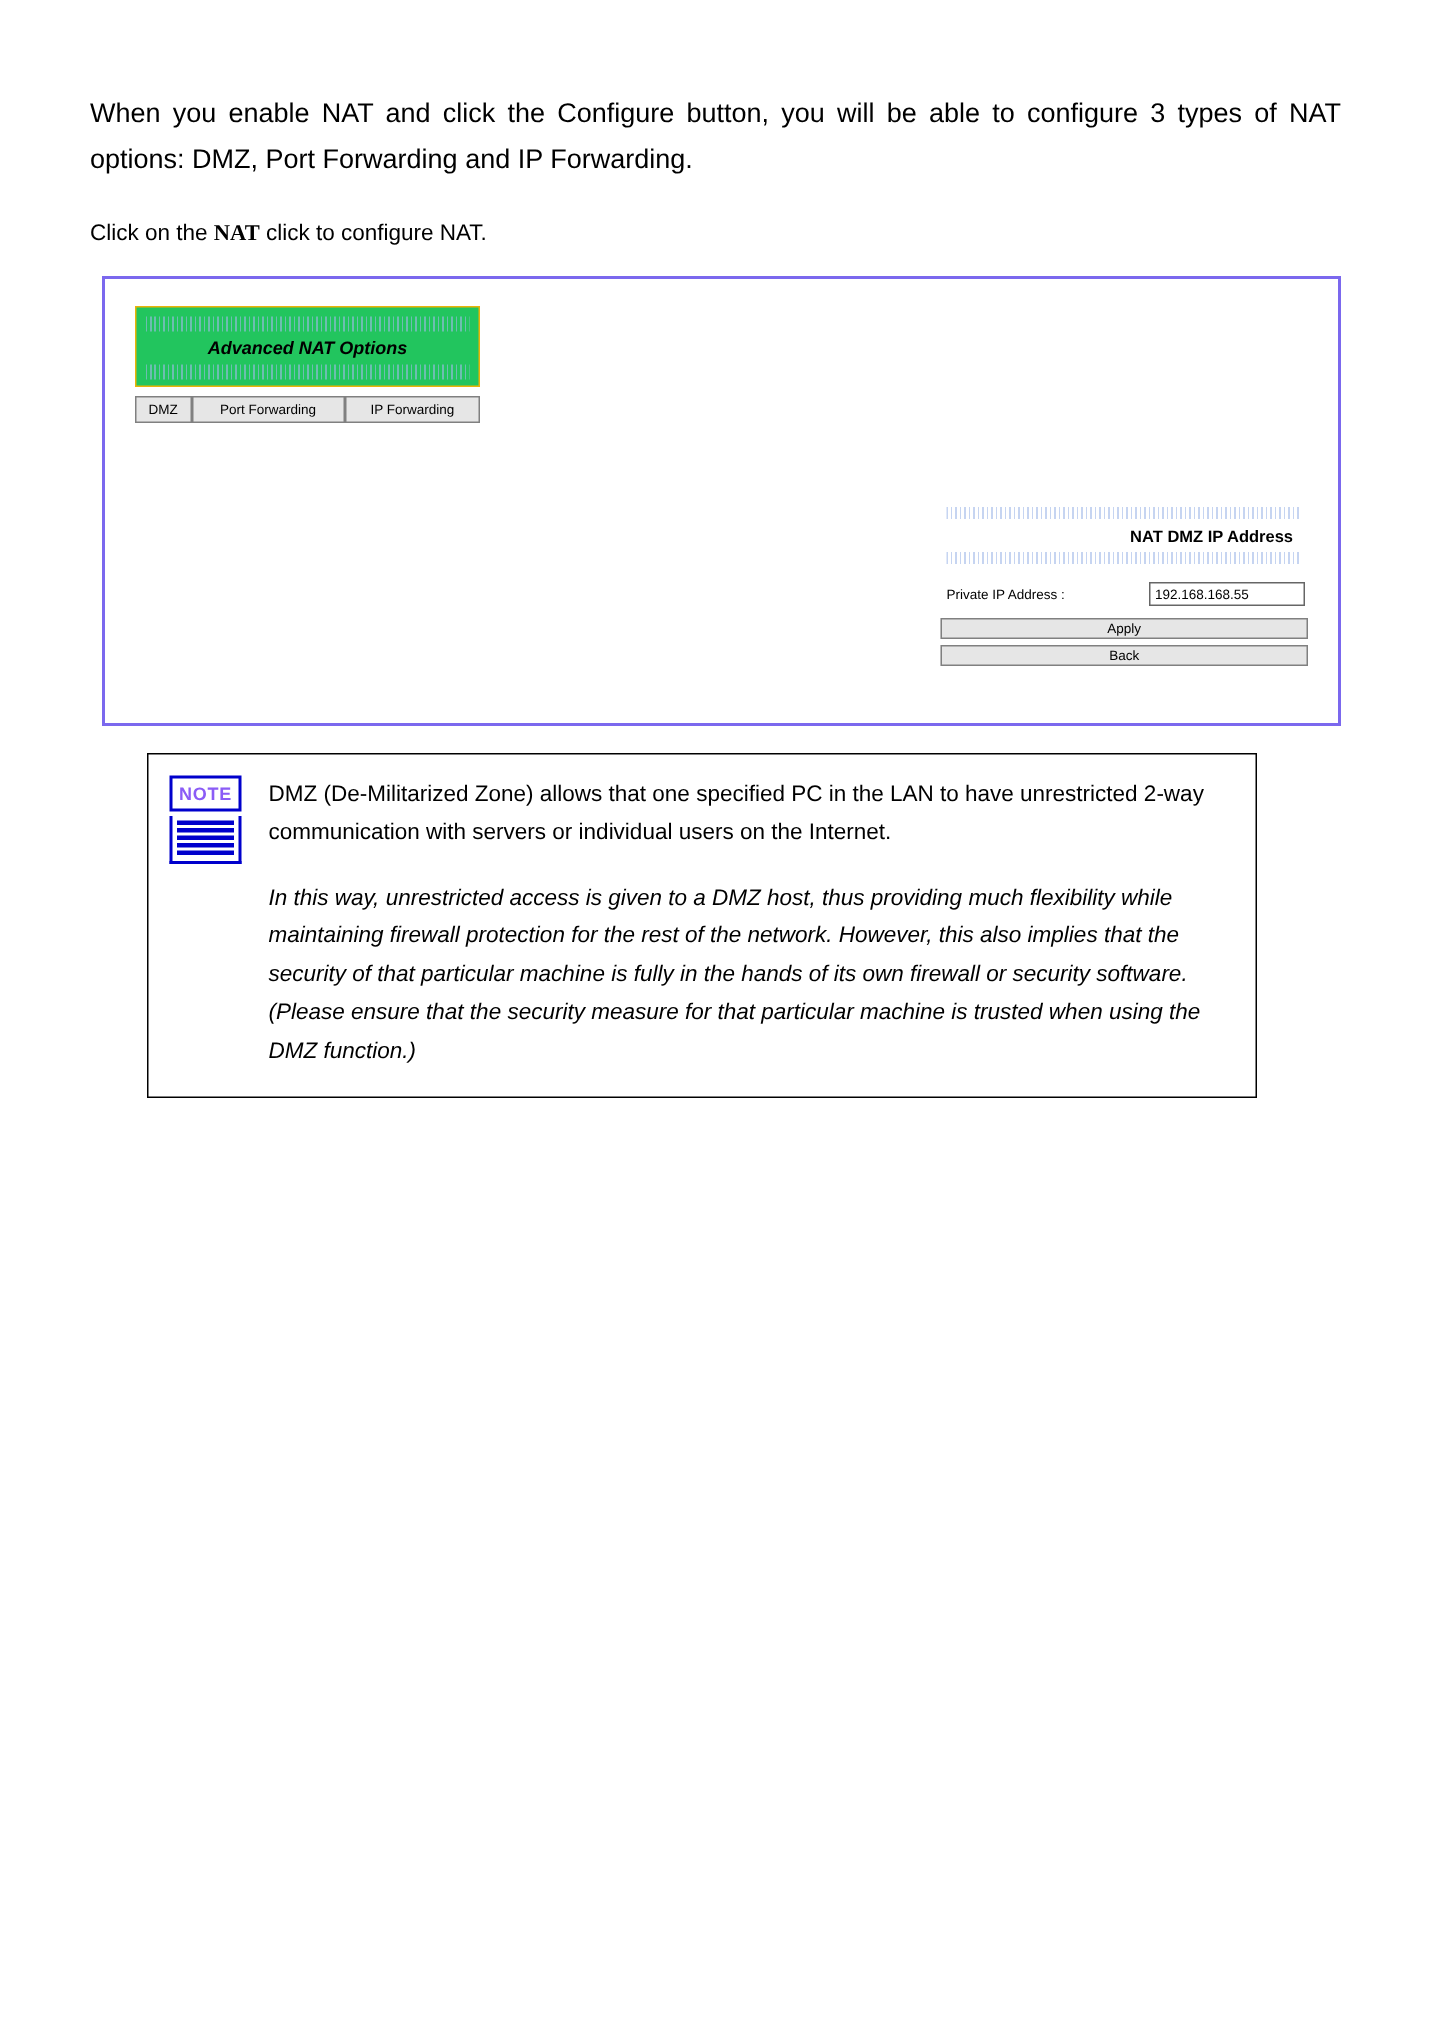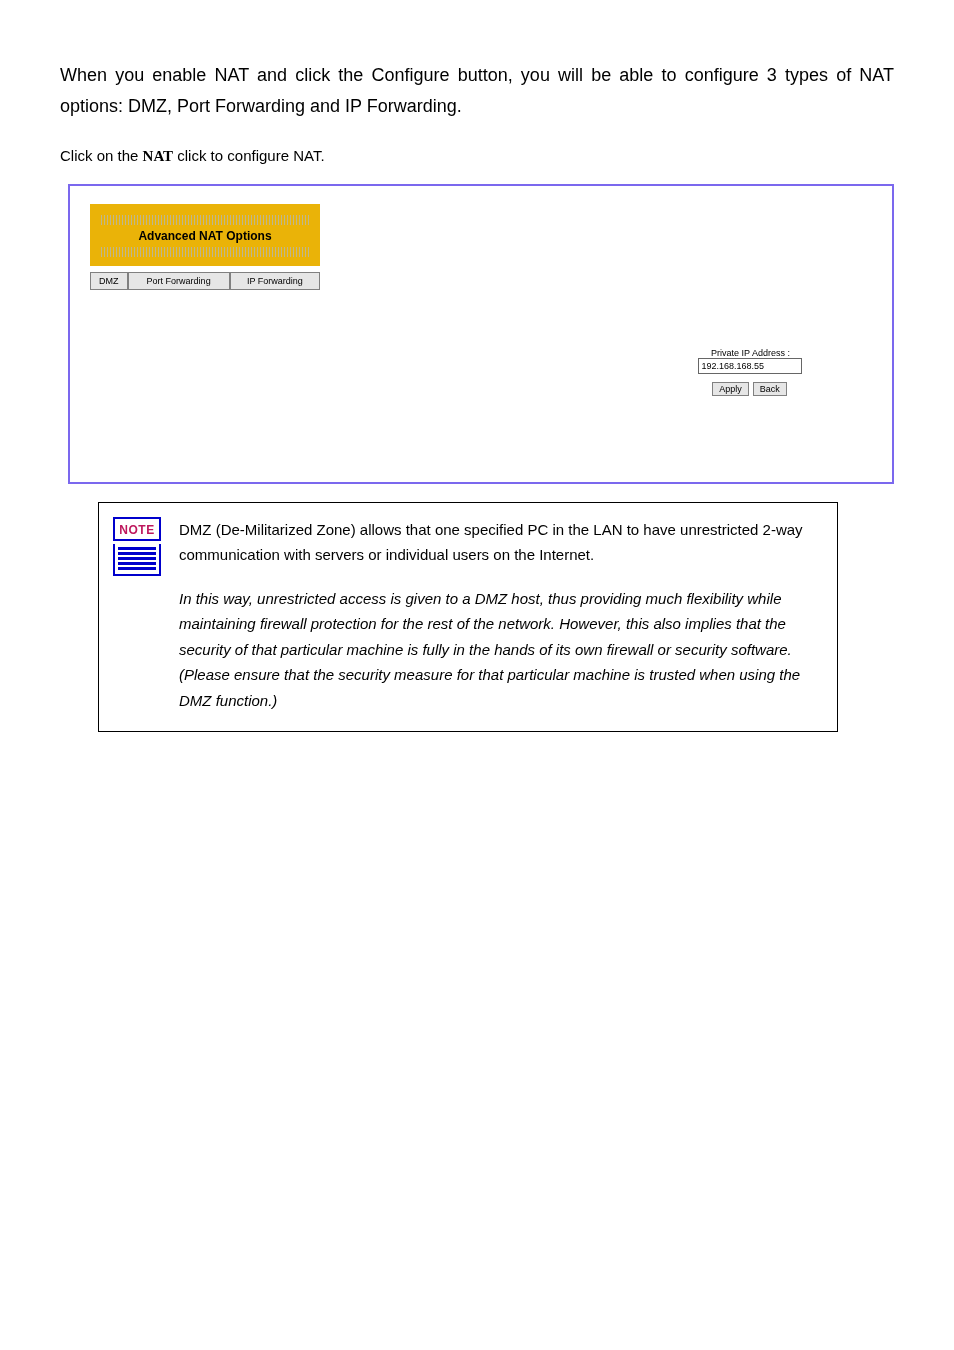--- a/index.html
+++ b/index.html
@@ -36,23 +36,24 @@
     position: relative;
   }
   .screenshot-row1 {
     display: flex;
     align-items: flex-start;
   }
   .nat-options-box {
     width: 230px;
   }
   .nat-header {
-    border: 5px solid #eab308;
+    border: 1px solid #eab308;
     padding: 6px 6px 4px 6px;
-    background: #eab308;
+    background: #22c55e;
+    font-style: italic;
   }
   .dots-row {
     height: 10px;
     background-image: repeating-linear-gradient(90deg, #a0b8e8 0, #a0b8e8 1px, transparent 1px, transparent 3px);
     opacity: 0.6;
   }
   .nat-title {
     font-weight: bold;
     font-size: 12px;
     text-align: center;
@@ -93,39 +94,39 @@
     height: 8px;
     background-image: repeating-linear-gradient(90deg, #a0b8e8 0, #a0b8e8 1px, transparent 1px, transparent 3px);
     opacity: 0.6;
     margin-bottom: 4px;
   }
   .dmz-form-row {
     display: flex;
     align-items: center;
     font-size: 9px;
     padding: 6px 2px;
-    flex-direction: column;
   }
   .dmz-label {
     flex: 1;
     padding-left: 2px;
   }
   .dmz-input {
     font-size: 9px;
     width: 104px;
     height: 16px;
     border: 1px solid #666;
     padding: 0 3px;
     font-family: Arial, sans-serif;
   }
   .dmz-btnrow {
     display: flex;
     justify-content: center;
     gap: 4px;
     padding-top: 2px;
+    flex-direction: column;
   }
   .mini-btn {
     background: #e6e6e6;
     border: 1px solid #808080;
     font-size: 9px;
     padding: 1px 6px;
     cursor: pointer;
   }
 
   
@@ -144,21 +145,21 @@
   }
   .note-icon-box {
     border: 2px solid #0000cc;
     padding: 1px 3px;
     text-align: center;
     margin-bottom: 3px;
   }
   .note-icon-label {
     font-weight: bold;
     font-size: 12px;
-    color: #be185d;
+    color: #8b5cf6;
     letter-spacing: 0.5px;
   }
   .note-icon-lines {
     border: 2px solid #0000cc;
     border-top: none;
     padding: 3px 3px 4px 3px;
   }
   .note-line {
     height: 3px;
     background: #0000cc;
@@ -201,20 +202,25 @@
           <div class="tab-btn">DMZ</div>
           <div class="tab-btn" style="flex:1.4">Port Forwarding</div>
           <div class="tab-btn" style="flex:1.2">IP Forwarding</div>
         </div>
       </div>
     </div>
 
 
     <div class="screenshot-row2">
       <div class="dmz-box">
+        <div class="dmz-header">
+          <div class="dmz-dots"></div>
+          <div class="dmz-title">NAT DMZ IP Address</div>
+          <div class="dmz-dots"></div>
+        </div>
         <div class="dmz-form-row">
           <span class="dmz-label">Private IP Address :</span>
           <input class="dmz-input" type="text" value="192.168.168.55" style="">
         </div>
         <div class="dmz-btnrow">
           <button class="mini-btn">Apply</button>
           <button class="mini-btn">Back</button>
         </div>
       </div>
     </div>

